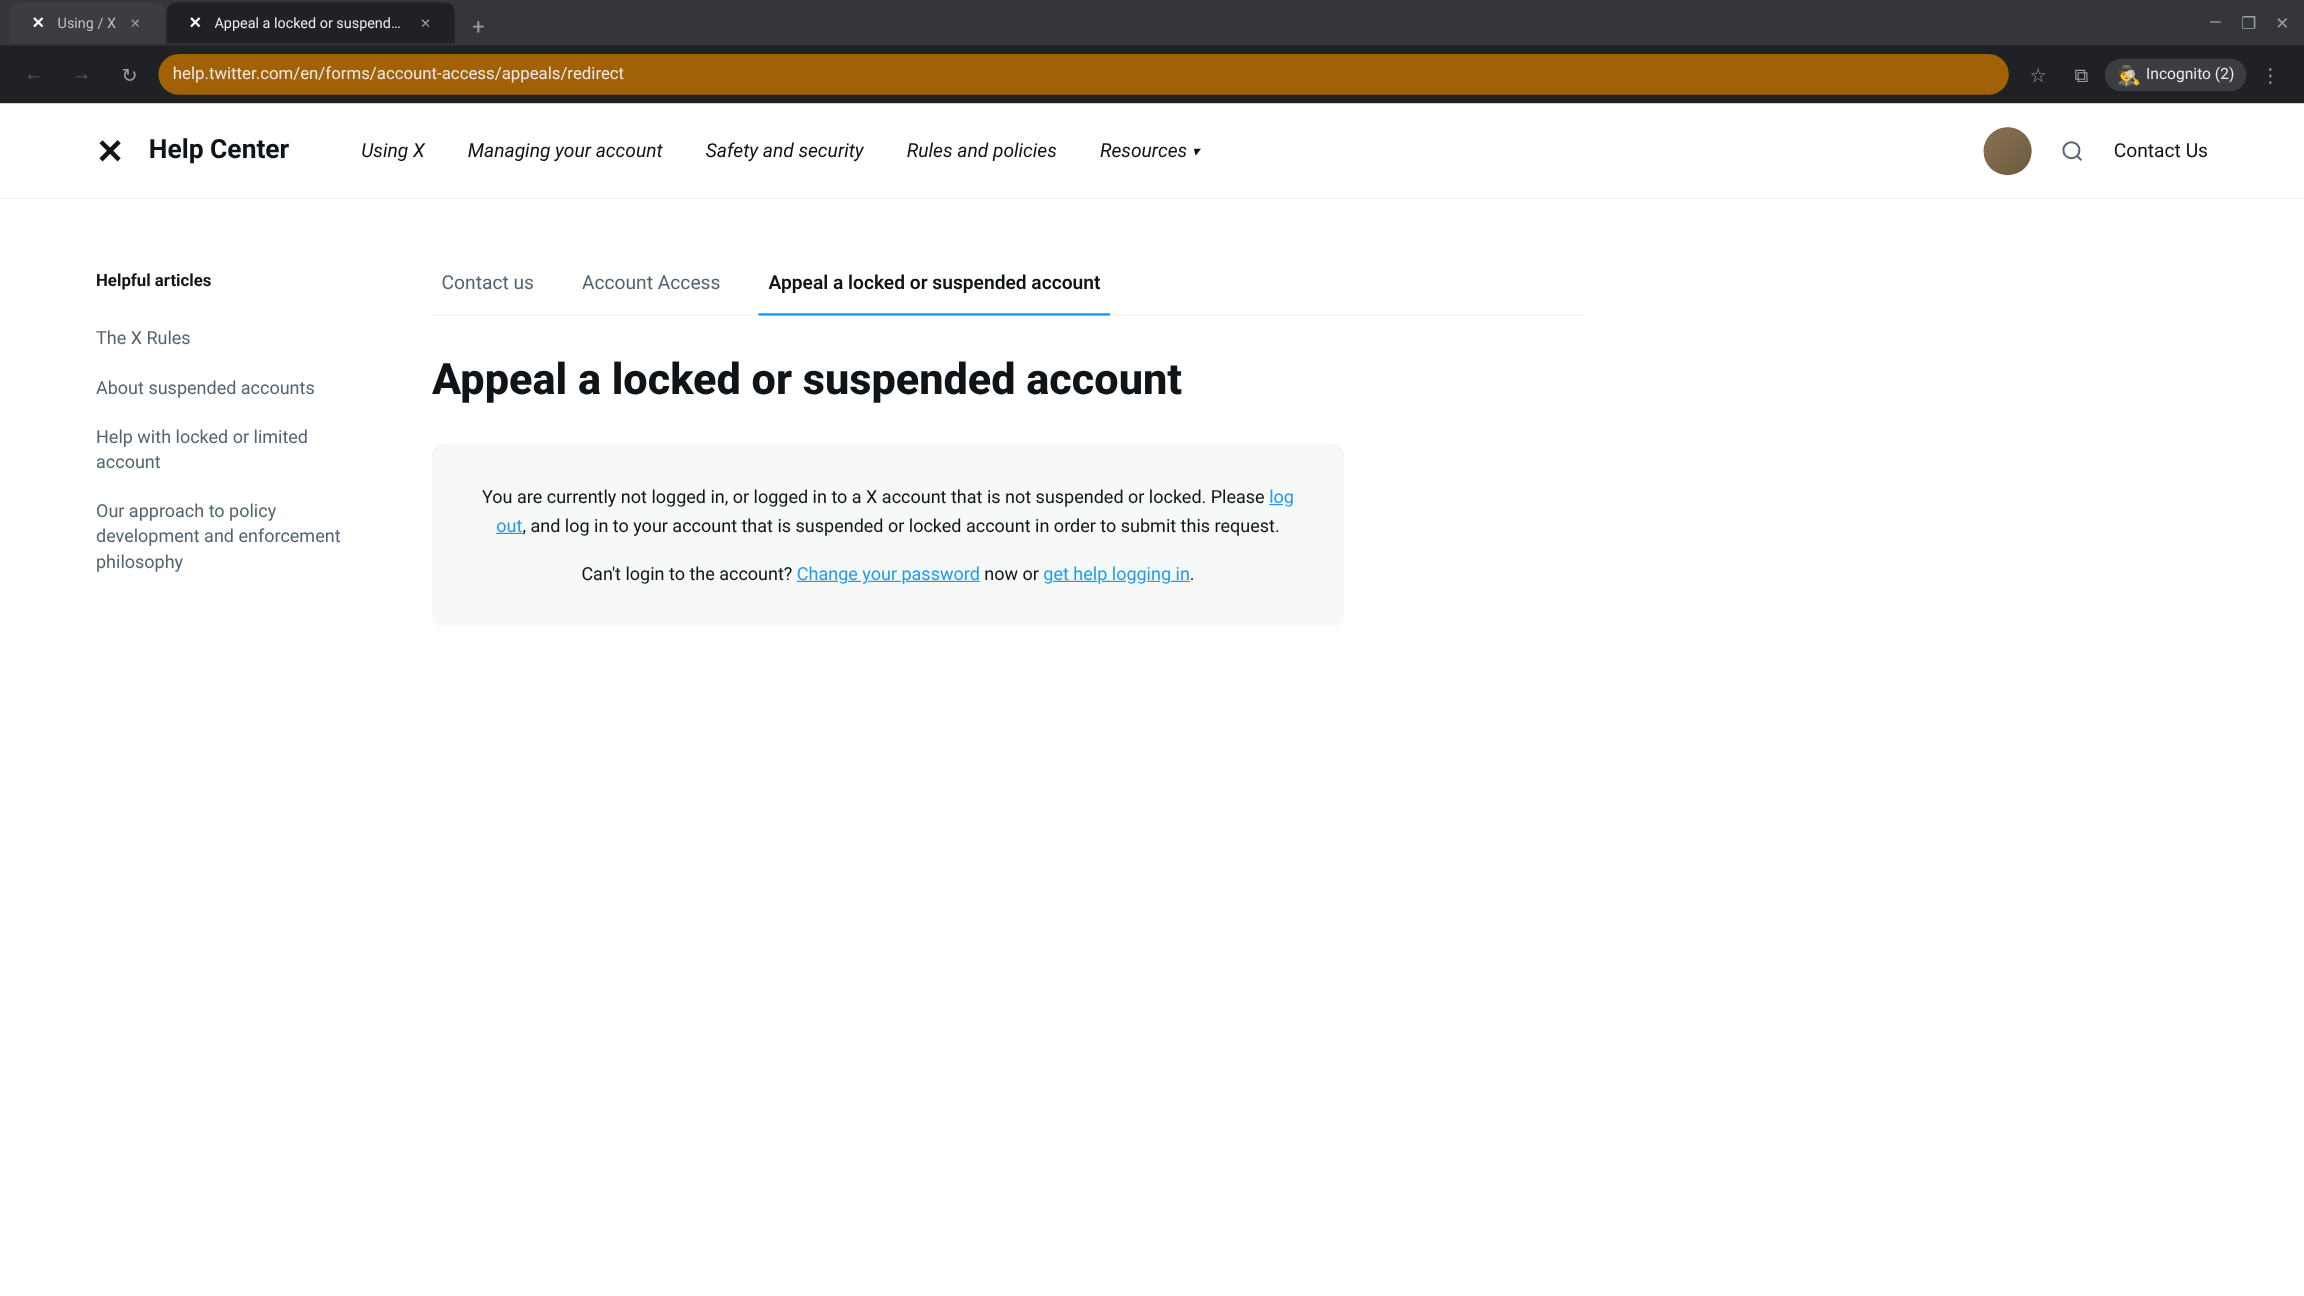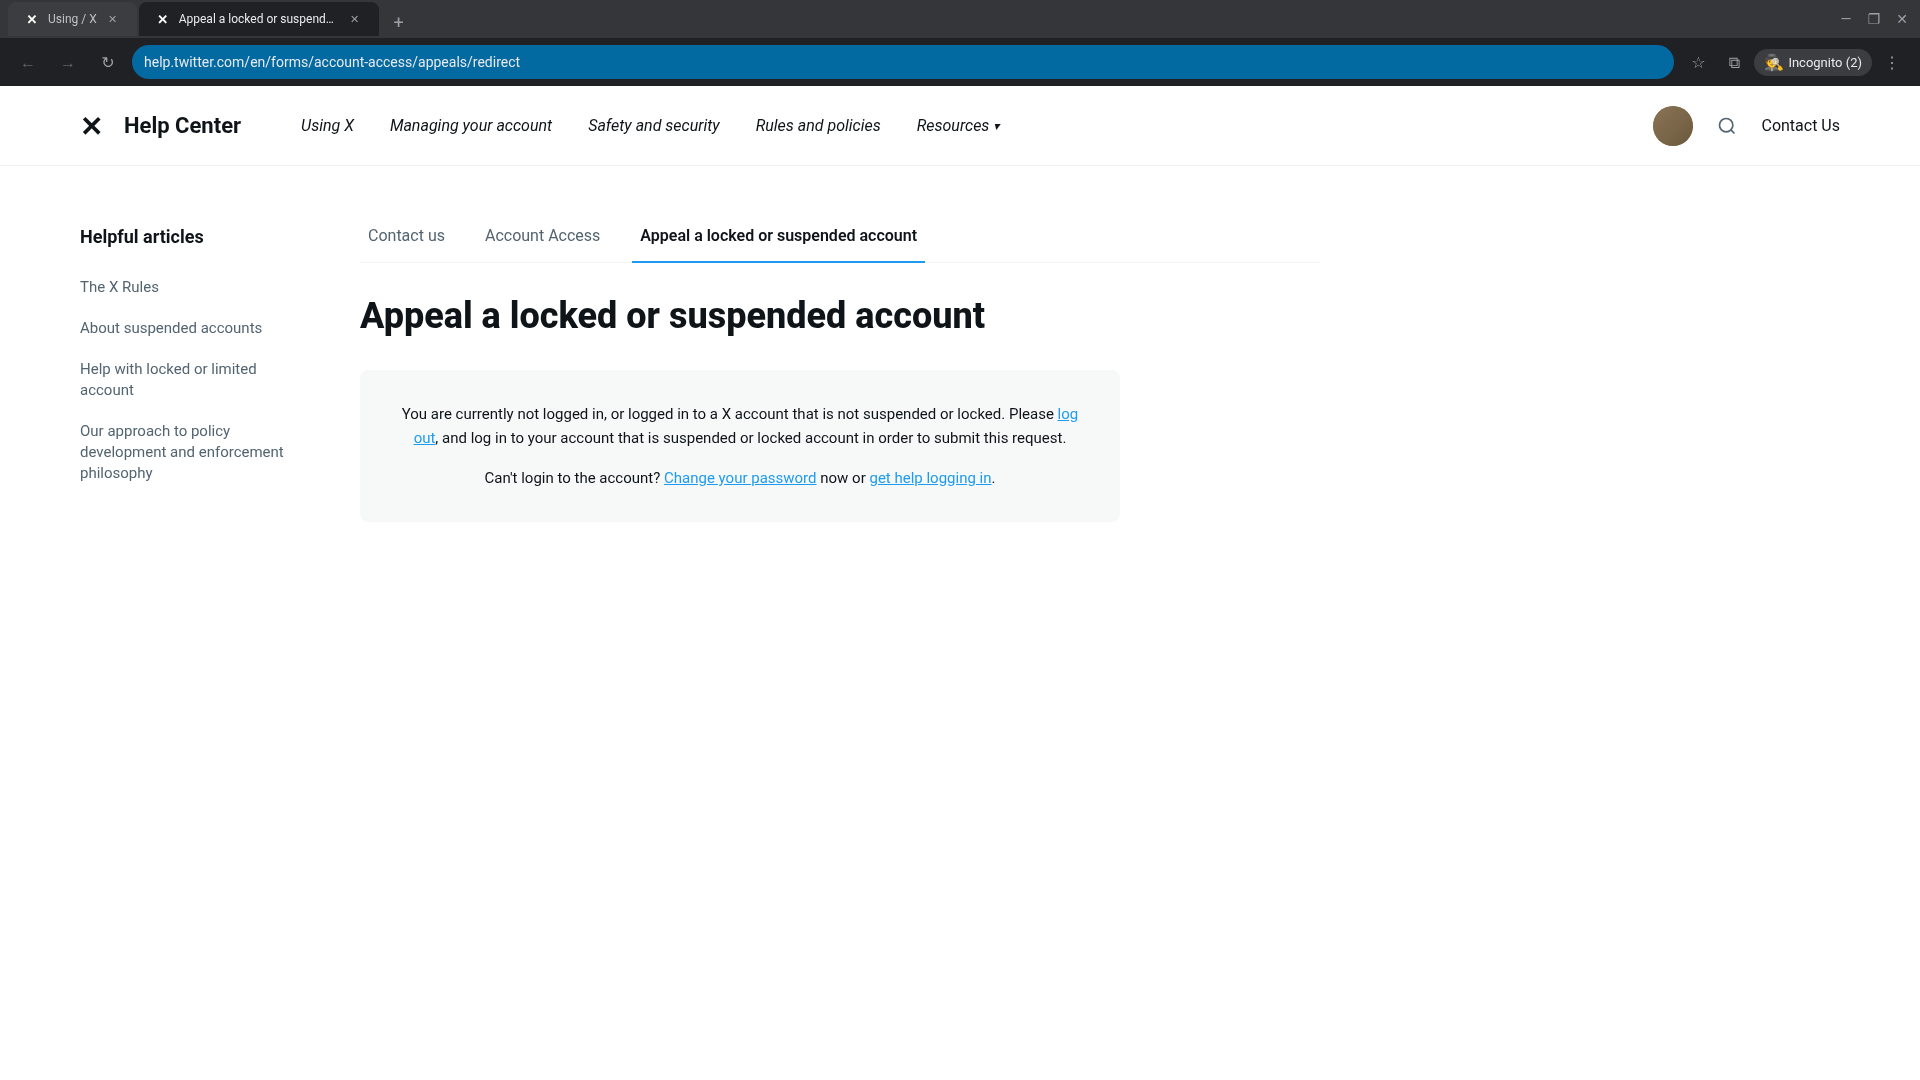--- a/index.html
+++ b/index.html
@@ -114,21 +114,21 @@
       align-items: center;
       justify-content: center;
       color: #9aa0a6;
       font-size: 16px;
       cursor: pointer;
     }
     .nav-btn.disabled { color: #5f6368; cursor: default; }
     .address-bar {
       flex: 1;
       height: 34px;
-      background: #0369a1;
+      background: #a16207;
       border-radius: 17px;
       display: flex;
       align-items: center;
       padding: 0 12px;
       gap: 8px;
     }
     .address-text {
       flex: 1;
       font-size: 14px;
       color: #e8eaed;
@@ -257,21 +257,21 @@
       gap: 60px;
       max-width: 1400px;
     }
 
     
     .sidebar {
       width: 220px;
       flex-shrink: 0;
     }
     .sidebar-title {
-      font-size: 18px;
+      font-size: 14px;
       font-weight: 700;
       color: #0f1419;
       margin-bottom: 20px;
     }
     .sidebar-item {
       font-size: 15px;
       color: #536471;
       padding: 10px 0;
       cursor: pointer;
       line-height: 1.4;

